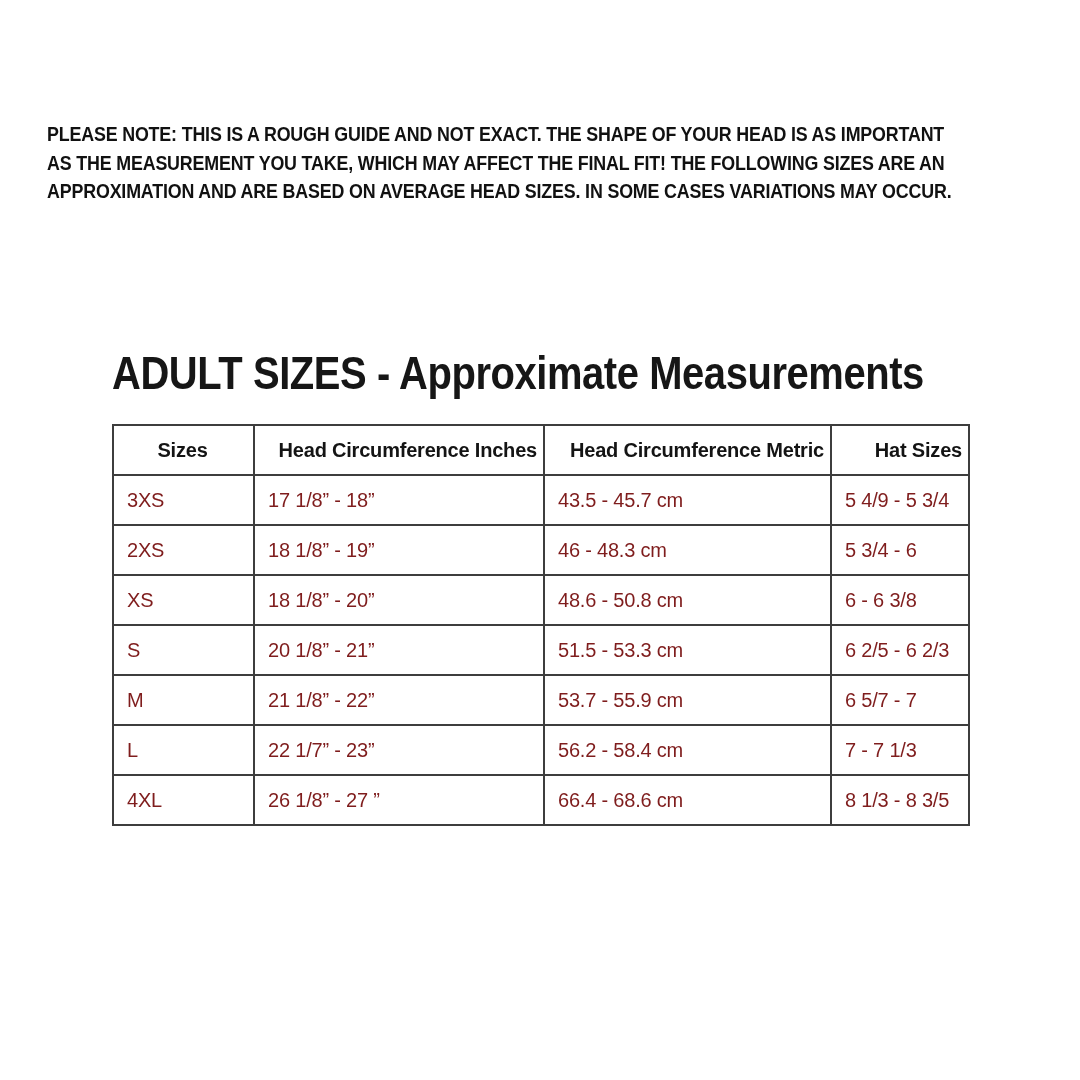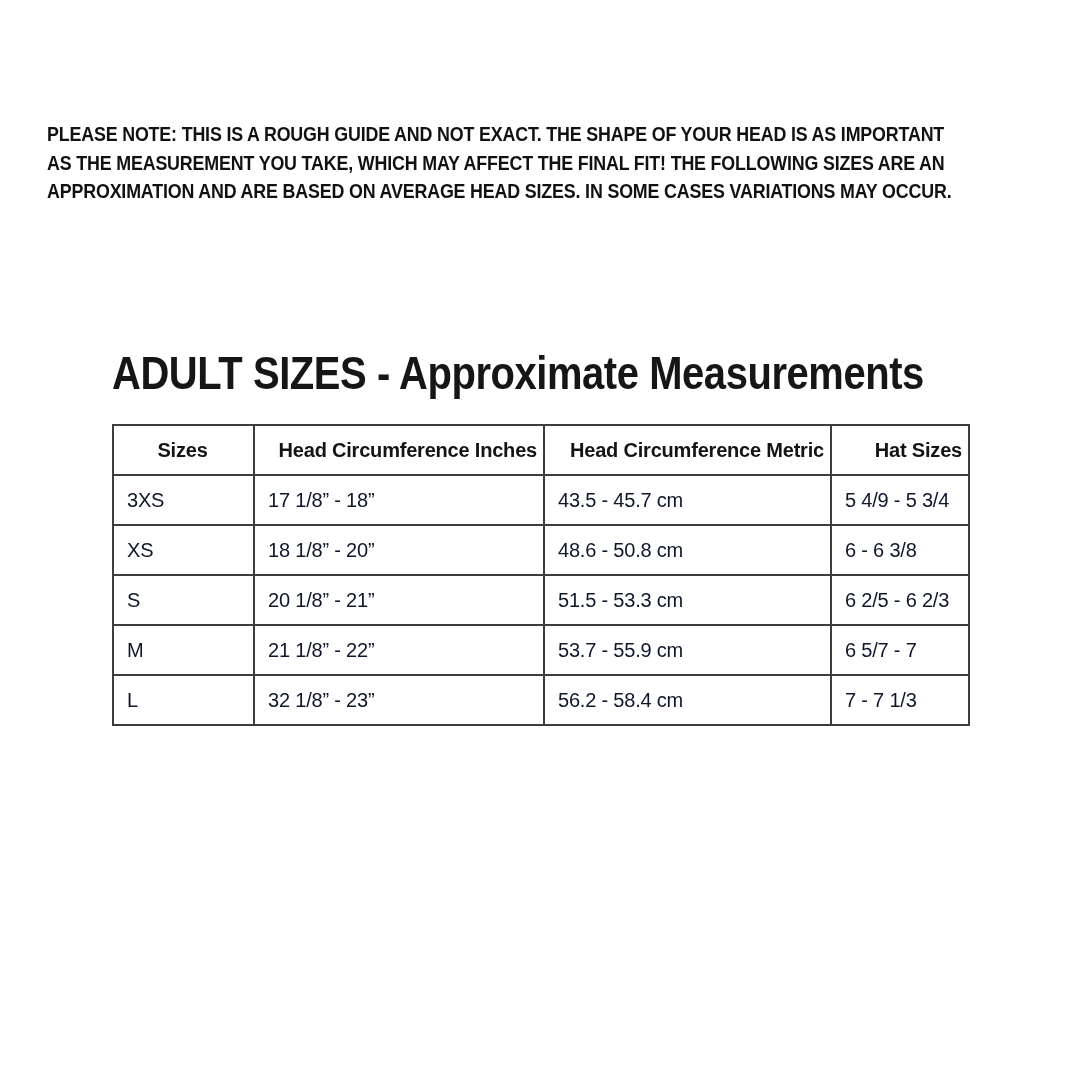--- a/index.html
+++ b/index.html
@@ -63,21 +63,21 @@
     font-weight: bold;
     color: #141414;
     text-align: right;
   }
   .size-table th:first-child {
     text-align: center;
     padding-left: 4px;
   }
   .size-table td {
     font-weight: normal;
-    color: #0f172a;
+    color: #7f1d1d;
   }
 </style>
 </head>
 <body>
 
 <div class="canvas">
 
   <div class="note">
     <div>PLEASE NOTE: THIS IS A ROUGH GUIDE AND NOT EXACT. THE SHAPE OF YOUR HEAD IS AS IMPORTANT</div>
     <div>AS THE MEASUREMENT YOU TAKE, WHICH MAY AFFECT THE FINAL FIT! THE FOLLOWING SIZES ARE AN</div>
@@ -102,39 +102,51 @@
         </tr>
     </thead>
     <tbody>
         <tr>
           <td>3XS</td>
           <td>17 1/8” - 18”</td>
           <td>43.5 - 45.7 cm</td>
           <td>5 4/9 - 5 3/4</td>
         </tr>
         <tr>
+          <td>2XS</td>
+          <td>18 1/8” - 19”</td>
+          <td>46 - 48.3 cm</td>
+          <td>5 3/4 - 6</td>
+        </tr>
+        <tr>
           <td>XS</td>
           <td>18 1/8” - 20”</td>
           <td>48.6 - 50.8 cm</td>
           <td>6 - 6 3/8</td>
         </tr>
         <tr>
           <td>S</td>
           <td>20 1/8” - 21”</td>
           <td>51.5 - 53.3 cm</td>
           <td>6 2/5 - 6 2/3</td>
         </tr>
         <tr>
           <td>M</td>
           <td>21 1/8” - 22”</td>
           <td>53.7 - 55.9 cm</td>
           <td>6 5/7 - 7</td>
         </tr>
         <tr>
           <td>L</td>
-          <td>32 1/8” - 23”</td>
+          <td>22 1/7” - 23”</td>
           <td>56.2 - 58.4 cm</td>
           <td>7 - 7 1/3</td>
+        </tr>
+        <tr>
+          <td>4XL</td>
+          <td>26 1/8” - 27 ”</td>
+          <td>66.4 - 68.6 cm</td>
+          <td>8 1/3 - 8 3/5</td>
         </tr>
       </tbody>
   </table>
 
 </div>
 
 </body></html>

